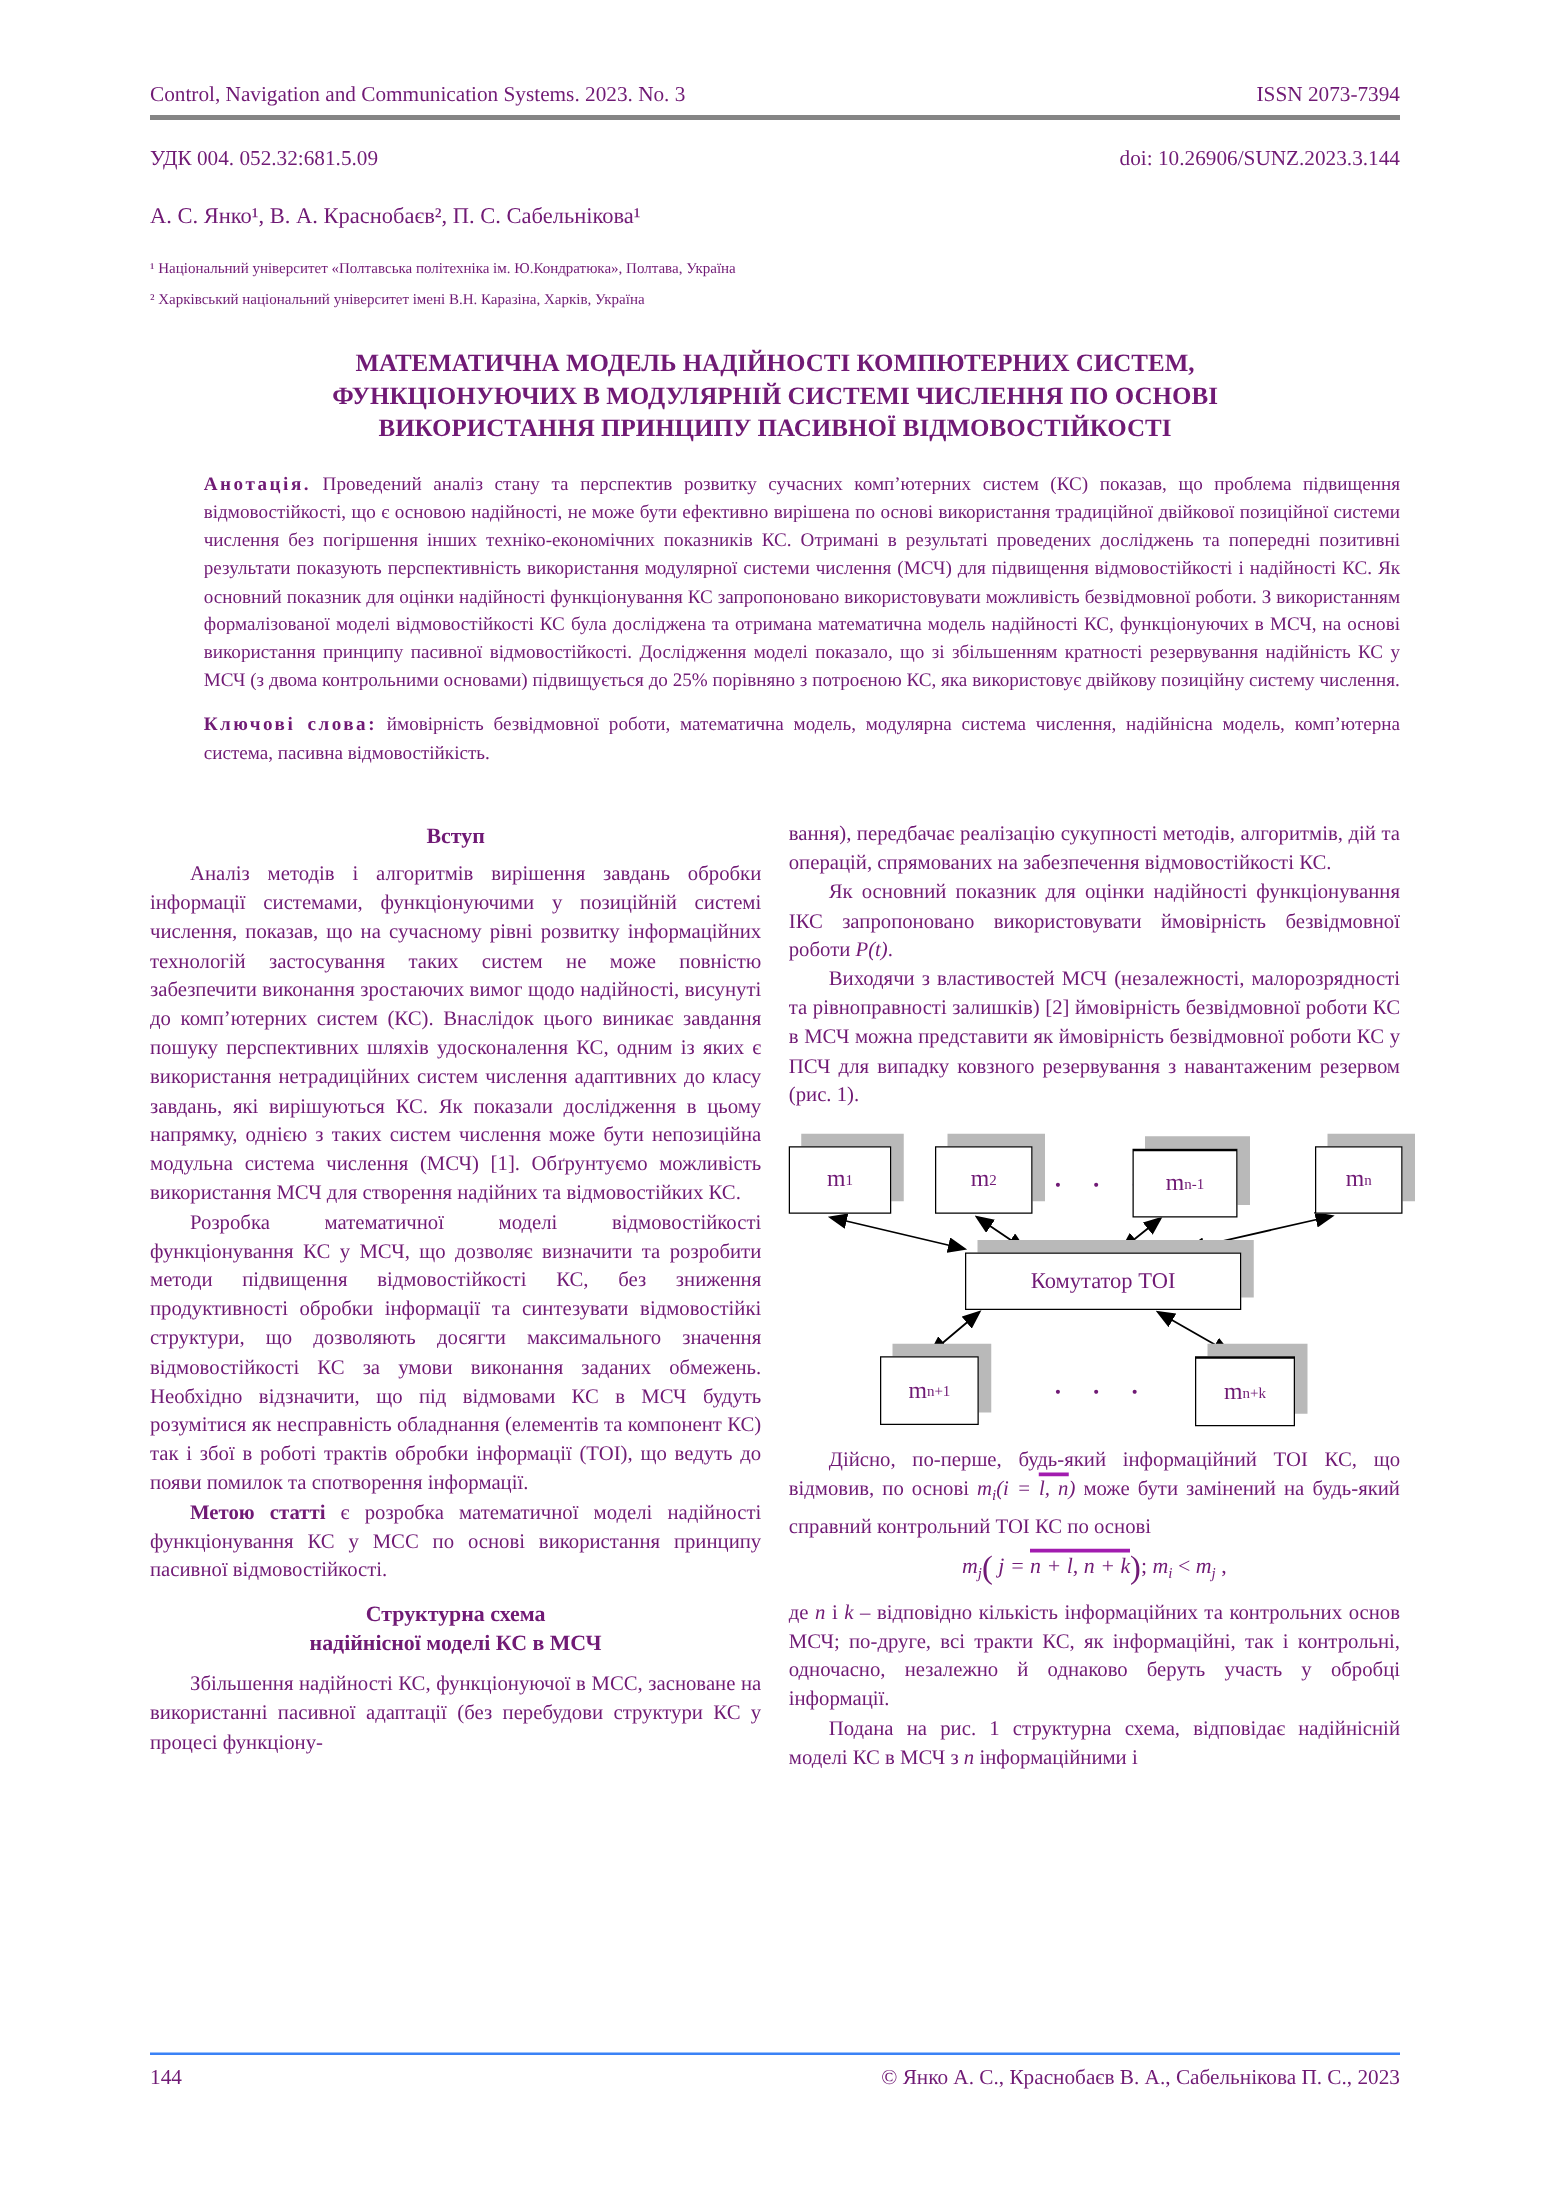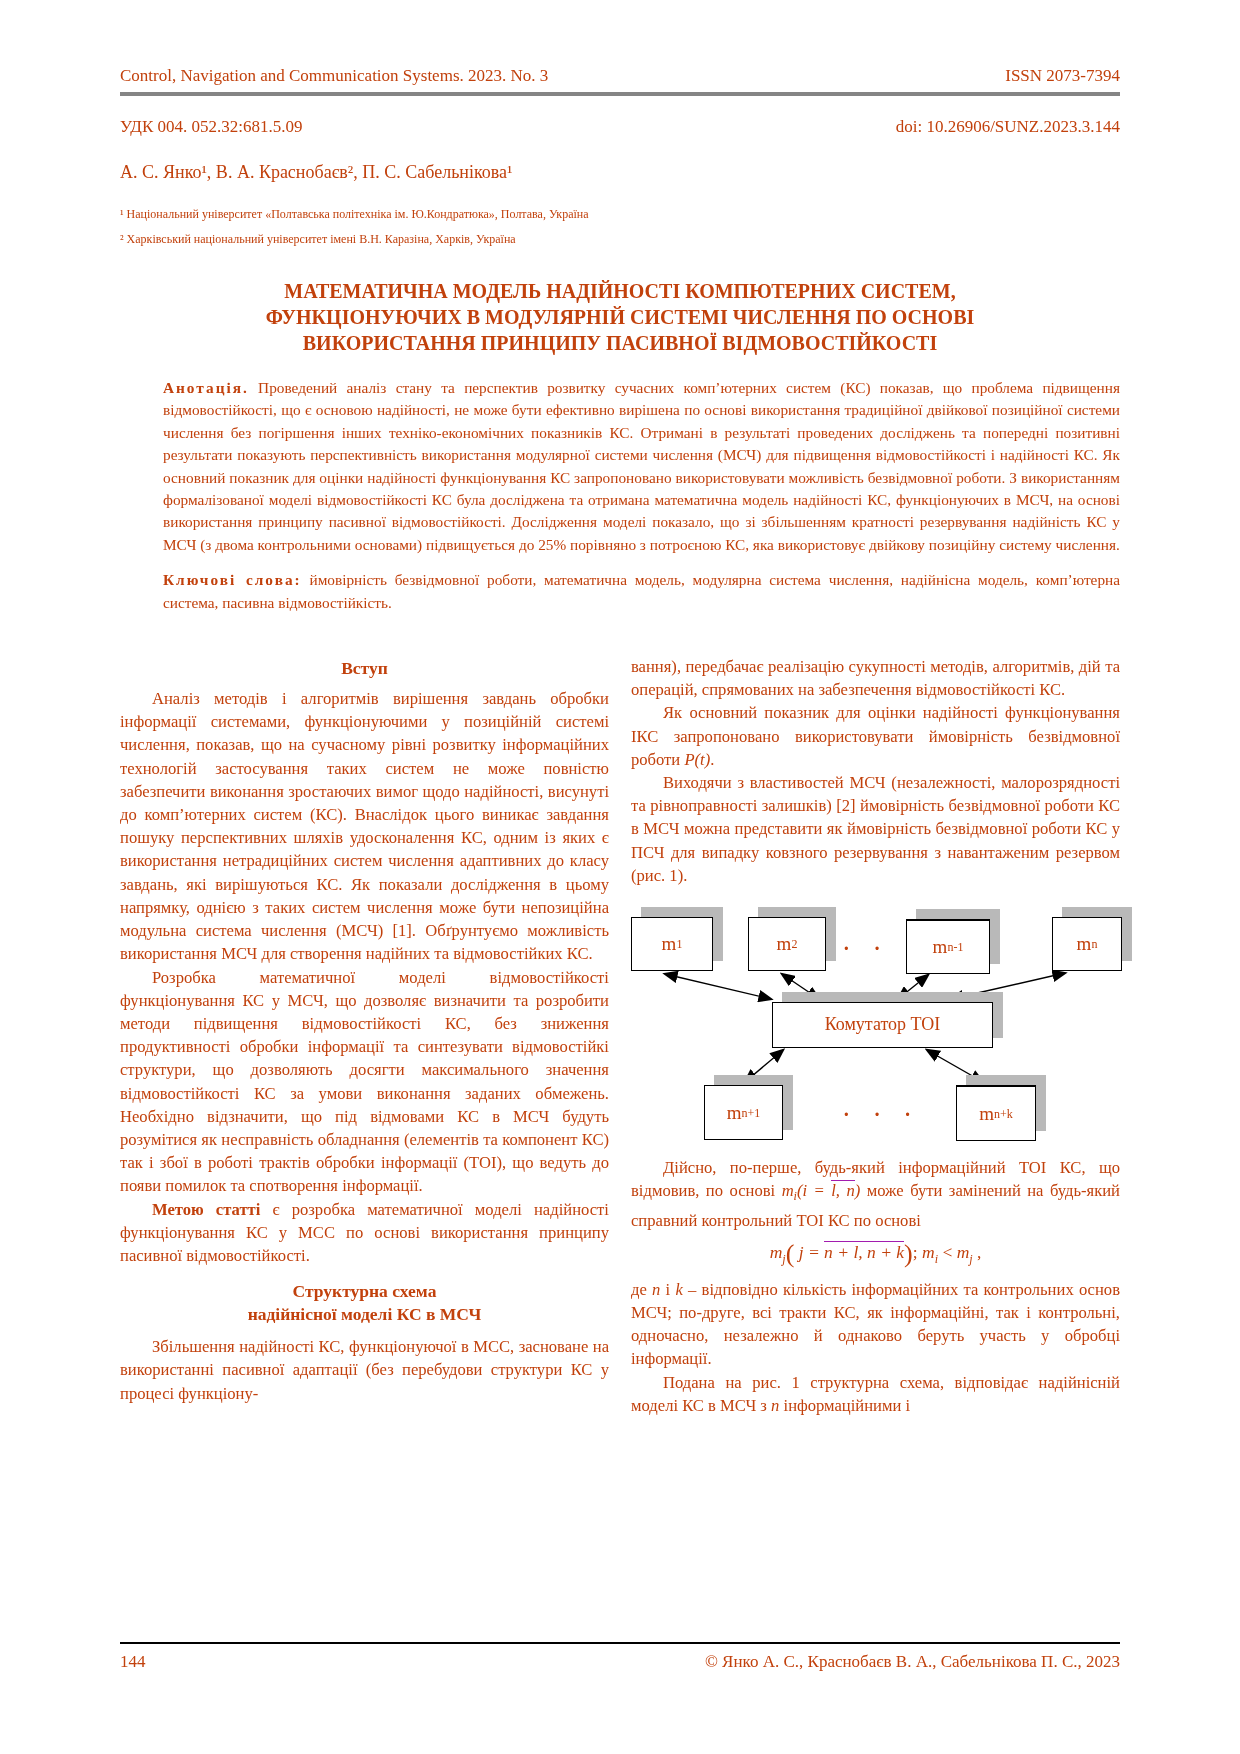--- a/index.html
+++ b/index.html
@@ -1,17 +1,17 @@
 <!DOCTYPE html>
 <html><head>
 <meta charset="utf-8">
 <style>
   html,body{margin:0;padding:0;background:#fff;}
   .page{position:relative;width:1240px;height:1754px;background:#ffffff;overflow:hidden;
-        font-family:"Liberation Serif",serif;color:#c2410c;}
+        font-family:"Liberation Serif",serif;color:#701a75;}
   .inner{position:absolute;left:120px;top:66px;width:1000px;}
 
   .hdr-row{display:flex;justify-content:space-between;font-size:17px;}
   .hdr-rule{height:4px;background:#858585;margin-top:6px;}
   .meta-row{display:flex;justify-content:space-between;margin-top:21px;font-size:17px;}
   .doi{font-weight:normal;}
   .authors{margin-top:25px;font-size:18px;}
   .affils{margin-top:19px;font-size:12px;line-height:25px;}
 
   .title{margin-top:26px;text-align:center;font-weight:bold;font-size:20px;line-height:26px;}
@@ -22,38 +22,38 @@
 
   .cols{display:flex;gap:22px;margin-top:41px;}
   .col{width:489px;font-size:16.6px;line-height:23.2px;text-align:justify;}
   .col p{margin:0;text-indent:32px;}
   .col p.noind{text-indent:0;}
   .h-c{text-align:center;font-weight:bold;font-size:17.5px;line-height:23px;}
   .h-intro{margin:2px 0 7px 0;}
   .h-sec{margin:13px 0 9px 0;}
   .bold{font-weight:bold;}
   .it{font-style:italic;}
-  .ovl{border-top:1px solid #a21caf;}
+  .ovl{border-top:3px solid #a21caf;}
 
   .figwrap{position:relative;width:489px;height:240px;margin-top:16px;}
   .figwrap svg{position:absolute;left:0;top:0;}
   .fbox{position:absolute;background:#fff;border:1px solid #000;
         box-shadow:10px -10px 0 #b9b9b9;display:flex;align-items:center;justify-content:center;
         font-size:19px;}
   .fbox sub{font-size:12px;line-height:1;}
   .thick-top{border-top:2px solid #000;}
   .dots{position:absolute;font-weight:bold;font-size:20px;letter-spacing:24px;}
   .figcap{margin-top:16px;text-align:center;font-size:15.5px;text-indent:0;}
 
   .formula{margin:9px 0 7px 0;text-align:center;font-size:17.5px;text-indent:0;}
   .formula .it{font-style:italic;}
   .formula sub{font-size:12px;font-style:italic;}
   .bigp{font-size:26px;vertical-align:-4px;font-weight:normal;}
 
-  .footer{position:absolute;left:120px;top:1642px;width:1000px;border-top:2px solid #000000;
+  .footer{position:absolute;left:120px;top:1642px;width:1000px;border-top:2px solid #3b82f6;
           padding-top:8px;display:flex;justify-content:space-between;font-size:17px;}
 </style>
 </head>
 <body>
 
 <div class="page">
   <div class="inner">
 
     <div class="hdr-row">
       <span>Control, Navigation and Communication Systems. 2023. No. 3</span>

